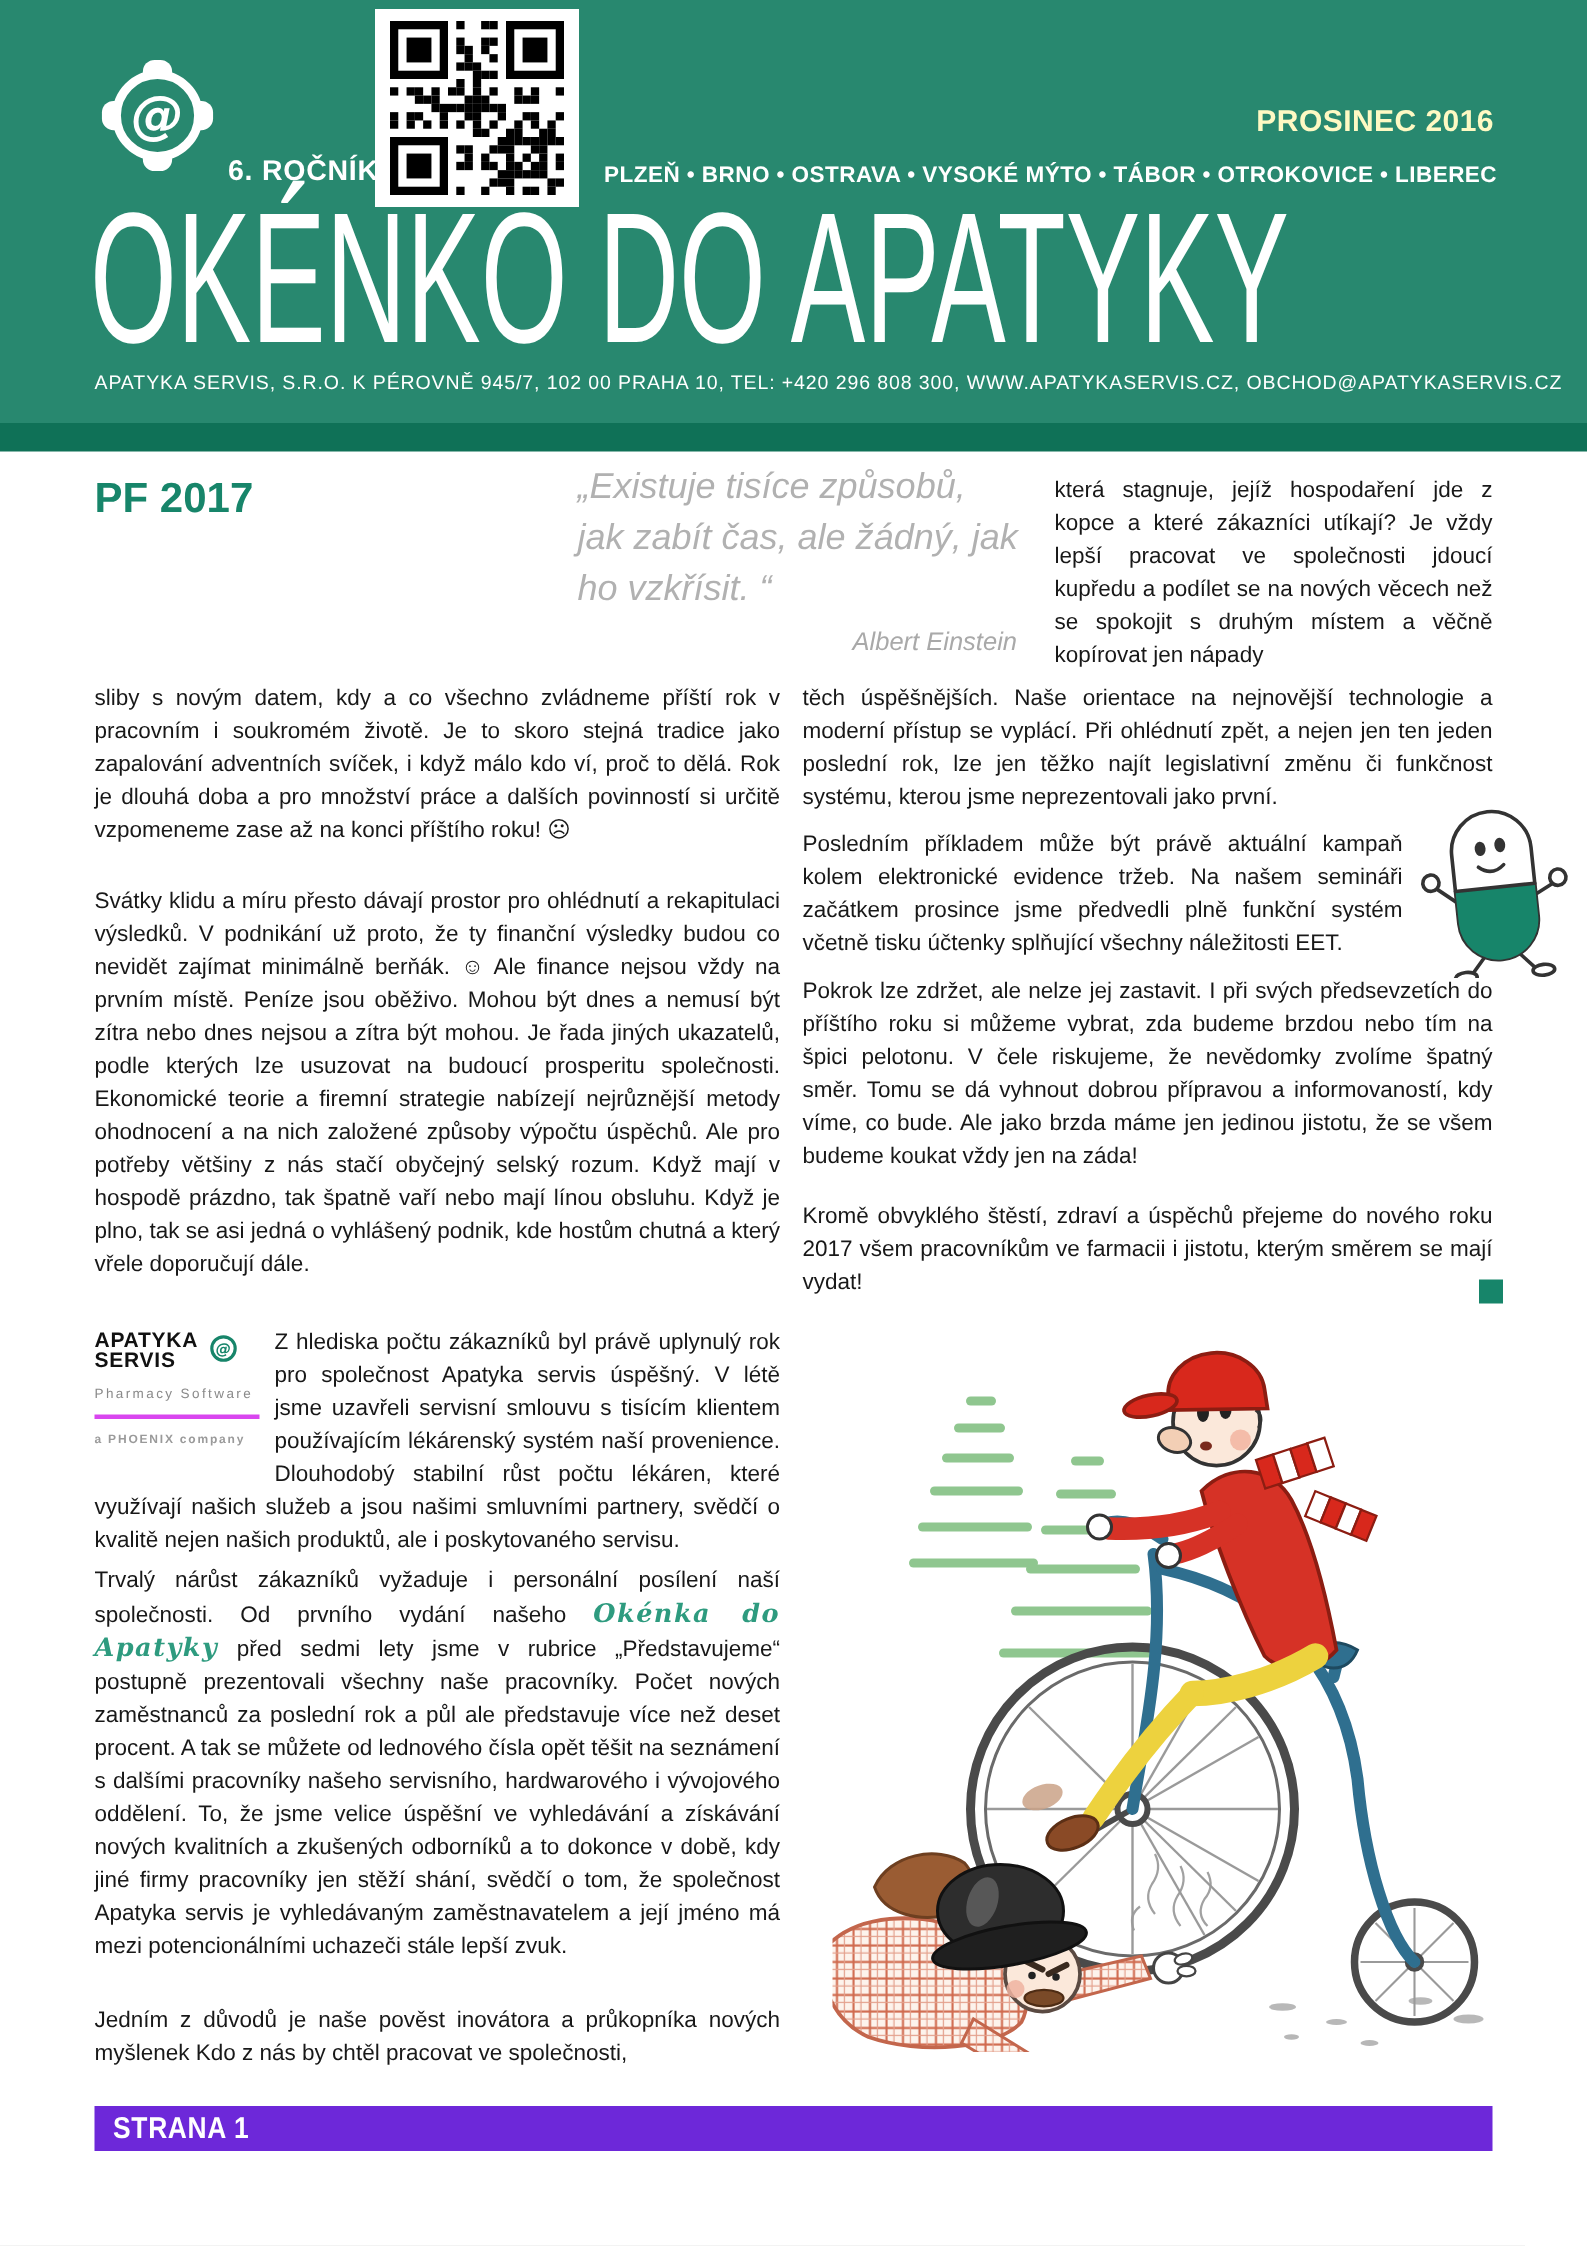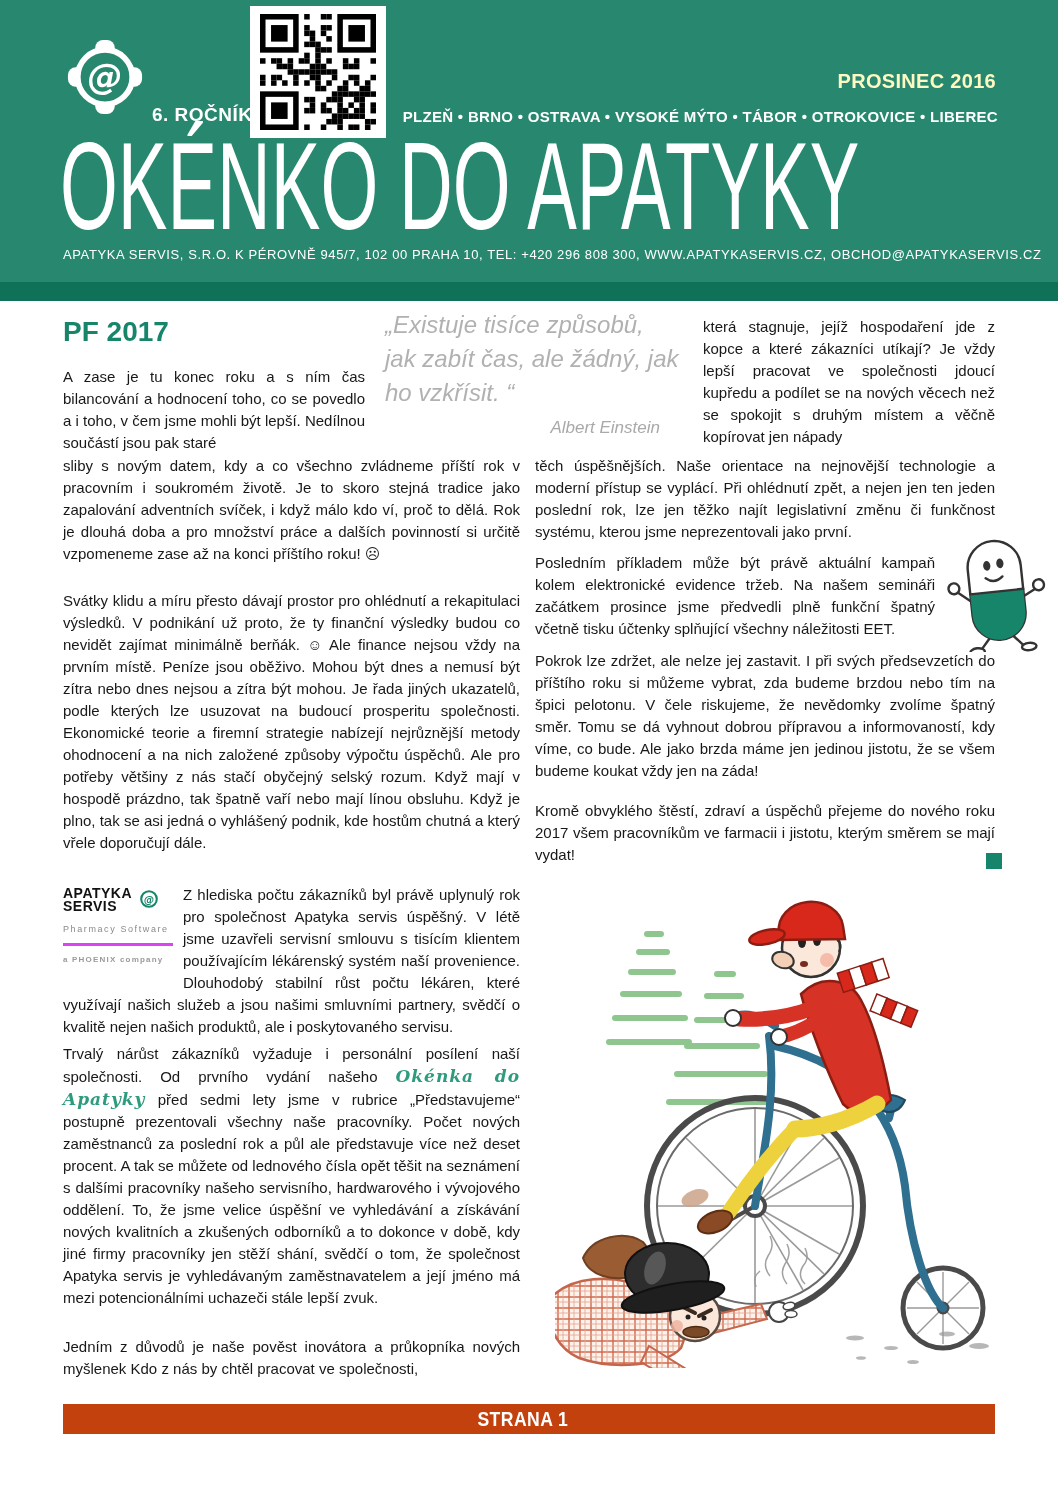--- a/index.html
+++ b/index.html
@@ -23,21 +23,21 @@
     font-size:124px; line-height:1; white-space:nowrap;
     transform:scaleX(0.60); transform-origin:left top; letter-spacing:0;
   }
   .address { position:absolute; left:63px; top:247px; font-size:13px; color:#fff; letter-spacing:.6px; white-space:nowrap; }
 
   
   .block { position:absolute; font-size:15px; line-height:22px; color:#181818; text-align:justify; }
   .pf-heading { position:absolute; left:63px; top:316px; font-size:28px; font-weight:bold; color:#17856A; }
   .quote { position:absolute; left:385px; top:308px; width:296px; color:#b1b1b1;
            font-size:24px; line-height:34px; font-style:italic; }
-  .quote-author { position:absolute; left:364px; top:418px; width:296px; text-align:right;
+  .quote-author { position:absolute; left:382px; top:418px; width:296px; text-align:right;
                   color:#a9a9a9; font-size:17px; font-style:italic; }
   .script-title { font-family:"DejaVu Serif",serif; font-style:italic; font-weight:bold;
                   color:#2E9B7F; font-size:17px; letter-spacing:1px; }
   .end-square { position:absolute; left:986px; top:853px; width:16px; height:16px; background:#17856A; }
 
   
   .logo-block { float:left; width:110px; margin:3px 10px 2px 0; font-family:"Liberation Sans",sans-serif; }
   .logo-block .lb-row { display:flex; align-items:flex-start; gap:5px; }
   .lb-name { font-size:14px; font-weight:bold; line-height:13px; color:#111; letter-spacing:.5px; }
   .lb-sub1 { margin-top:5px; font-size:9px; color:#8a8a8a; letter-spacing:1.6px; border-bottom:3px solid #d946ef; padding-bottom:3px; }
@@ -45,22 +45,22 @@
 
   
   .pill { position:absolute; left:945px; top:536px; width:104px; height:116px; }
 
   
   .illustration { position:absolute; left:555px; top:876px; width:450px; height:492px; }
   .caption { position:absolute; left:555px; top:1370px; width:450px; text-align:center;
              font-family:"DejaVu Serif",serif; font-style:italic; font-size:19px; color:#222; }
 
   
-  .footer { position:absolute; left:63px; top:1404px; width:932px; height:30px; background:#c2410c;
-            box-sizing:border-box; padding-right:24px; text-align:center; }
+  .footer { position:absolute; left:63px; top:1404px; width:932px; height:30px; background:#6d28d9;
+            box-sizing:border-box; padding-right:24px; text-align:left; }
   .footer span { display:inline-block; line-height:30px; font-size:20px; font-weight:bold; color:#fff;
                  letter-spacing:.5px; transform:scaleX(.88); transform-origin:right center; }
 </style>
 </head>
 <body>
 
 <div class="page">
 
   <div class="header">
     <svg class="logo" viewBox="0 0 80 80">
@@ -213,21 +213,20 @@
     <div class="masthead-title">OKÉNKO DO APATYKY</div>
     <div class="address">APATYKA SERVIS, S.R.O. K PÉROVNĚ 945/7, 102 00 PRAHA 10, TEL: +420 296 808 300, WWW.APATYKASERVIS.CZ, OBCHOD@APATYKASERVIS.CZ</div>
   </div>
   <div class="header-bar"></div>
 
   <div class="pf-heading">PF 2017</div>
 
   <div class="quote">„Existuje tisíce způsobů, jak zabít čas, ale žádný, jak ho vzkřísit. “</div>
   <div class="quote-author">Albert Einstein</div>
 
-  <div class="block" style="left:63px; top:366px; width:302px;">A zase je tu konec roku a s ním čas bilancování a hodnocení toho, co se povedlo a i toho, v čem jsme mohli být lepší. Nedílnou součástí jsou pak staré</div>
   <div class="block" style="left:63px; top:455px; width:457px;">sliby s novým datem, kdy a co všechno zvládneme příští rok v pracovním i soukromém životě. Je to skoro stejná tradice jako zapalování adventních svíček, i když málo kdo ví, proč to dělá. Rok je dlouhá doba a pro množství práce a dalších povinností si určitě vzpomeneme zase až na konci příštího roku! ☹</div>
   <div class="block" style="left:63px; top:590px; width:457px;">Svátky klidu a míru přesto dávají prostor pro ohlédnutí a rekapitulaci výsledků. V podnikání už proto, že ty finanční výsledky budou co nevidět zajímat minimálně berňák. ☺ Ale finance nejsou vždy na prvním místě. Peníze jsou oběživo. Mohou být dnes a nemusí být zítra nebo dnes nejsou a zítra být mohou. Je řada jiných ukazatelů, podle kterých lze usuzovat na budoucí prosperitu společnosti. Ekonomické teorie a firemní strategie nabízejí nejrůznější metody ohodnocení a na nich založené způsoby výpočtu úspěchů. Ale pro potřeby většiny z nás stačí obyčejný selský rozum. Když mají v hospodě prázdno, tak špatně vaří nebo mají línou obsluhu. Když je plno, tak se asi jedná o vyhlášený podnik, kde hostům chutná a který vřele doporučují dále.</div>
 
   <div class="block" style="left:63px; top:884px; width:457px;">
     <span class="logo-block">
       <span class="lb-row">
         <span class="lb-name">
           <span>APATYKA</span><br>
           <span>SERVIS</span>
         </span>
@@ -245,21 +244,21 @@
   <div class="block" style="left:63px; top:1043px; width:457px;">
     <span>Trvalý nárůst zákazníků vyžaduje i personální posílení naší společnosti. Od prvního vydání našeho</span>
     <span class="script-title">Okénka do Apatyky</span>
     <span>před sedmi lety jsme v rubrice „Představujeme“ postupně prezentovali všechny naše pracovníky. Počet nových zaměstnanců za poslední rok a půl ale představuje více než deset procent. A tak se můžete od lednového čísla opět těšit na seznámení s dalšími pracovníky našeho servisního, hardwarového i vývojového oddělení. To, že jsme velice úspěšní ve vyhledávání a získávání nových kvalitních a zkušených odborníků a to dokonce v době, kdy jiné firmy pracovníky jen stěží shání, svědčí o tom, že společnost Apatyka servis je vyhledávaným zaměstnavatelem a její jméno má mezi potencionálními uchazeči stále lepší zvuk.</span>
   </div>
 
   <div class="block" style="left:63px; top:1336px; width:457px;">Jedním z důvodů je naše pověst inovátora a průkopníka nových myšlenek Kdo z nás by chtěl pracovat ve společnosti,</div>
 
   <div class="block" style="left:703px; top:316px; width:292px;">která stagnuje, jejíž hospodaření jde z kopce a které zákazníci utíkají? Je vždy lepší pracovat ve společnosti jdoucí kupředu a podílet se na nových věcech než se spokojit s druhým místem a věčně kopírovat jen nápady</div>
   <div class="block" style="left:535px; top:455px; width:460px;">těch úspěšnějších. Naše orientace na nejnovější technologie a moderní přístup se vyplácí. Při ohlédnutí zpět, a nejen jen ten jeden poslední rok, lze jen těžko najít legislativní změnu či funkčnost systému, kterou jsme neprezentovali jako první.</div>
-  <div class="block" style="left:535px; top:552px; width:400px;">Posledním příkladem může být právě aktuální kampaň kolem elektronické evidence tržeb. Na našem semináři začátkem prosince jsme předvedli plně funkční špatný včetně tisku účtenky splňující všechny náležitosti EET.</div>
+  <div class="block" style="left:535px; top:552px; width:400px;">Posledním příkladem může být právě aktuální kampaň kolem elektronické evidence tržeb. Na našem semináři začátkem prosince jsme předvedli plně funkční systém včetně tisku účtenky splňující všechny náležitosti EET.</div>
   <div class="block" style="left:535px; top:650px; width:460px;">Pokrok lze zdržet, ale nelze jej zastavit. I při svých předsevzetích do příštího roku si můžeme vybrat, zda budeme brzdou nebo tím na špici pelotonu. V čele riskujeme, že nevědomky zvolíme špatný směr. Tomu se dá vyhnout dobrou přípravou a informovaností, kdy víme, co bude. Ale jako brzda máme jen jedinou jistotu, že se všem budeme koukat vždy jen na záda!</div>
   <div class="block" style="left:535px; top:800px; width:460px;">Kromě obvyklého štěstí, zdraví a úspěchů přejeme do nového roku 2017 všem pracovníkům ve farmacii i jistotu, kterým směrem se mají vydat!</div>
   <div class="end-square"></div>
 
   <svg class="pill" viewBox="0 0 84 96">
     <g transform="rotate(-6 42 48)" stroke="#333" stroke-width="2" stroke-linecap="round">
       <line x1="20" y1="52" x2="8" y2="42" fill="none"></line>
       <circle cx="7" cy="40" r="4.5" fill="#fff"></circle>
       <line x1="64" y1="52" x2="76" y2="46" fill="none"></line>
       <circle cx="77" cy="44" r="4.5" fill="#fff"></circle>

